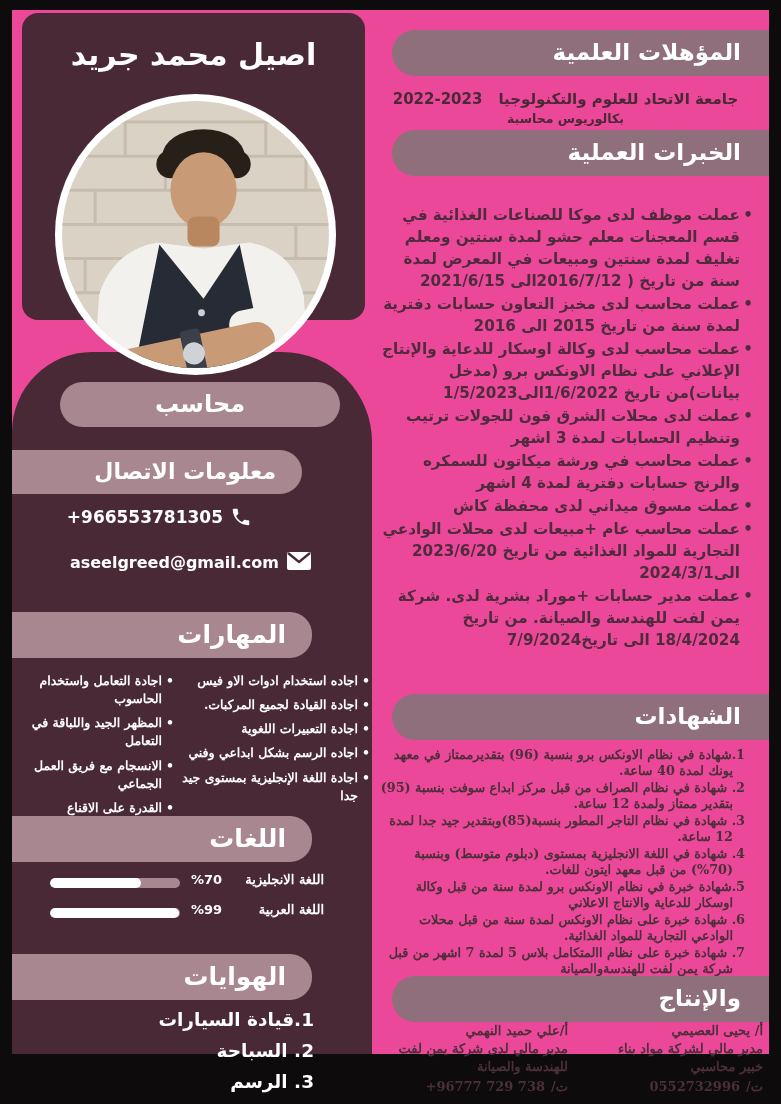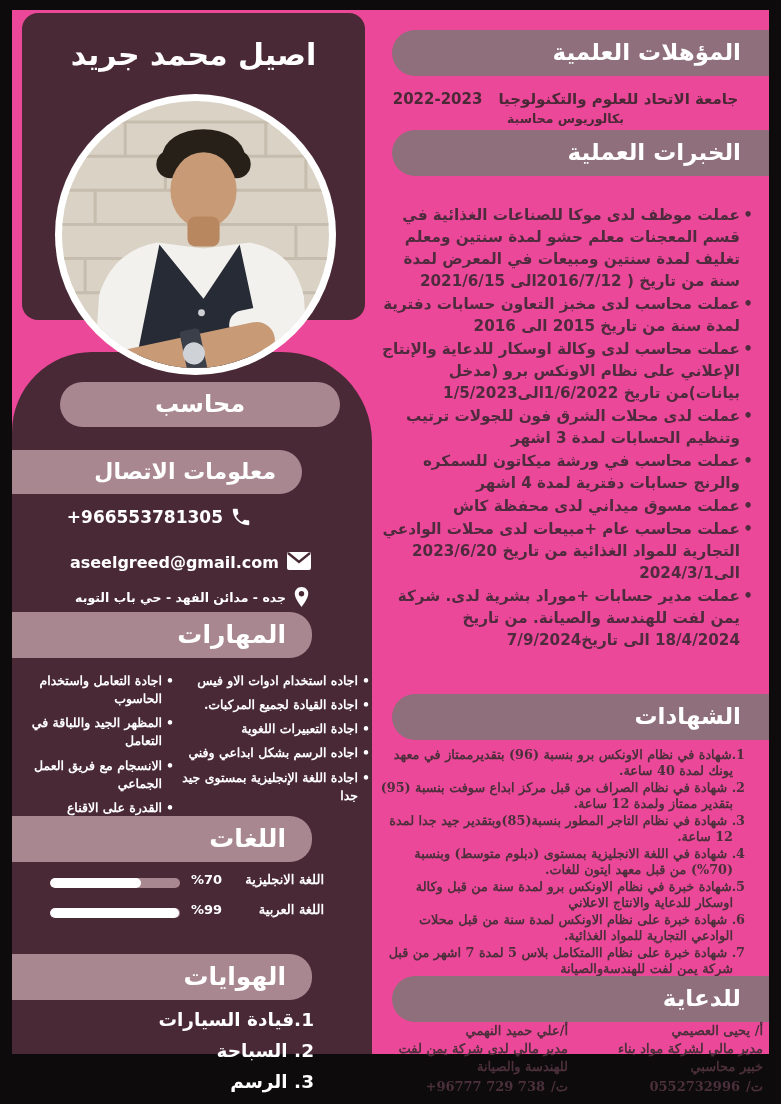--- a/index.html
+++ b/index.html
@@ -139,27 +139,20 @@
       </div>
 
       <div class="contact-row email-row">
         <svg class="c-icon" width="26" height="22" viewBox="0 0 26 22">
           <rect x="1" y="2" width="24" height="18" rx="2" fill="#fff"></rect>
           <path d="M2 3 L13 12 L24 3" stroke="#4a2936" stroke-width="2.4" fill="none"></path>
         </svg>
         <span class="ltr">aseelgreed@gmail.com</span>
       </div>
 
-      <div class="contact-row addr-row">
-        <svg class="c-icon" width="17" height="22" viewBox="0 0 24 30">
-          <path d="M12 1C6.5 1 2.5 5 2.5 10.5 2.5 17.5 12 29 12 29s9.5-11.5 9.5-18.5C21.5 5 17.5 1 12 1z" fill="#fff"></path>
-          <circle cx="12" cy="10.5" r="3.8" fill="#4a2936"></circle>
-        </svg>
-        <span>جده - مدائن الفهد - حي باب التوبه</span>
-      </div>
 
       <div class="pill-side side-header skills-header">المهارات</div>
 
       <div class="skills-cols">
         <div class="skill-col-r">
           <div class="skill">اجاده استخدام ادوات الاو فيس</div>
           <div class="skill">اجادة القيادة لجميع المركبات.</div>
           <div class="skill">اجادة التعبيرات اللغوية</div>
           <div class="skill">اجاده الرسم بشكل ابداعي وفني</div>
           <div class="skill">اجادة اللغة الإنجليزية بمستوى جيد جدا</div>
@@ -226,21 +219,21 @@
       <ul class="cert-list">
         <li>1.شهادة في نظام الاونكس برو بنسبة (96) بتقديرممتاز في معهد يونك لمدة 40 ساعة.</li>
         <li>2. شهادة في نظام الصراف من قبل مركز ابداع سوفت بنسبة (95) بتقدير ممتاز ولمدة 12 ساعة.</li>
         <li>3. شهادة في نظام التاجر المطور بنسبة(85)وبتقدير جيد جدا لمدة 12 ساعة.</li>
         <li>4. شهادة في اللغة الانجليزية بمستوى (دبلوم متوسط) وبنسبة (70%) من قبل معهد ايتون للغات.</li>
         <li>5.شهادة خبرة في نظام الاونكس برو لمدة سنة من قبل وكالة اوسكار للدعاية والانتاج الاعلاني</li>
         <li>6. شهادة خبرة على نظام الاونكس لمدة سنة من قبل محلات الوادعي التجارية للمواد الغذائية.</li>
         <li>7. شهادة خبرة على نظام االمتكامل بلاس 5 لمدة 7 اشهر من قبل شركة يمن لفت للهندسةوالصيانة</li>
       </ul>
 
-      <div class="pill-main ref-pill">للدعاية</div>
+      <div class="pill-main ref-pill">والإنتاج</div>
 
       <div class="ref-block ref-right">
         <div>أ/ يحيى العصيمي</div>
         <div>مدير مالي لشركة مواد بناء</div>
         <div>خبير محاسبي</div>
         <div class="ref-phone">
           <span>ت/</span>
           <span class="ltr">0552732996</span>
         </div>
       </div>

